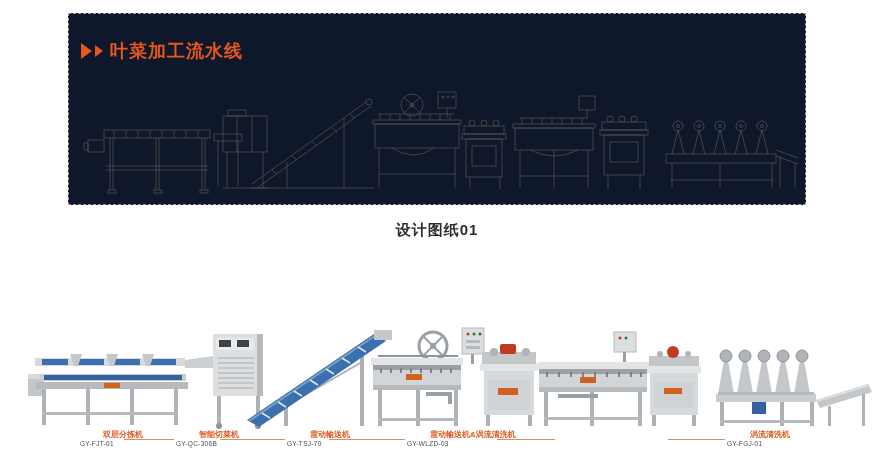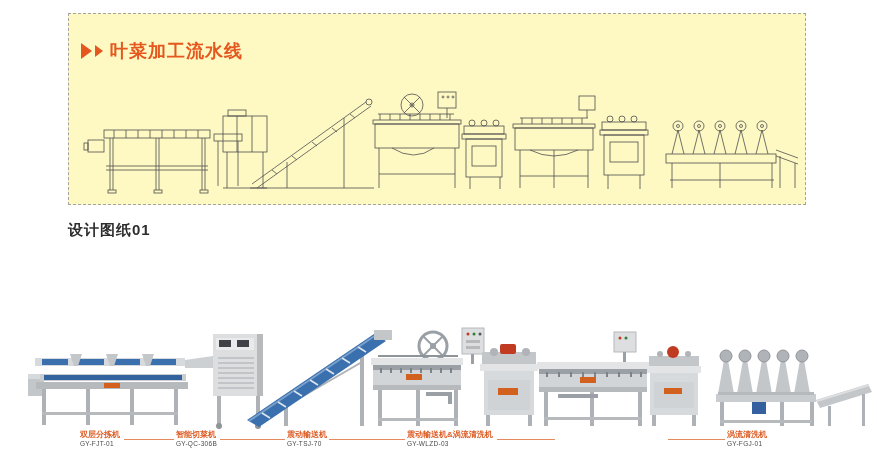--- a/index.html
+++ b/index.html
@@ -2,38 +2,38 @@
 <html><head>
 <meta charset="utf-8">
 <style>
   html,body{margin:0;padding:0;}
   body{
     width:877px;height:473px;position:relative;background:#ffffff;
     font-family:"Liberation Sans","DejaVu Sans",sans-serif;overflow:hidden;
   }
   .blueprint-box{
     position:absolute;left:68px;top:13px;width:738px;height:192px;
-    border:1px dashed #a3a3a3;box-sizing:border-box;background:#fef9c3;
+    border:1px dashed #a3a3a3;box-sizing:border-box;background:#0f172a;
   }
   .blueprint-title{
     position:absolute;left:12px;top:25px;display:flex;align-items:center;gap:7px;
     color:#e4571e;font-size:18px;font-weight:bold;letter-spacing:1px;
   }
   .tri{width:0;height:0;border-style:solid;display:inline-block;}
   .tri-big{border-width:8px 0 8px 11px;border-color:transparent transparent transparent #e4571e;}
   .tri-small{border-width:6px 0 6px 8px;border-color:transparent transparent transparent #e4571e;margin-left:-4px;}
   .tech-svg{position:absolute;left:13px;top:76px;width:720px;height:112px;}
   .caption{
-    position:absolute;left:68px;top:221px;width:738px;text-align:left;
+    position:absolute;left:68px;top:221px;width:738px;text-align:center;
     font-size:15px;font-weight:bold;color:#2e2e2e;letter-spacing:1px;
   }
   .photo-svg{position:absolute;left:28px;top:322px;width:844px;height:112px;}
   .labels{position:absolute;left:0;top:430px;width:877px;height:34px;}
   .m-label{position:absolute;top:0;white-space:nowrap;}
-  .m-name{font-size:8px;font-weight:bold;color:#dd5a21;line-height:10px;}
+  .m-name{font-size:8px;font-weight:bold;color:#dd5a21;line-height:10px;margin-left:23px;}
   .m-model{font-size:6.5px;color:#4a4a4a;line-height:8px;letter-spacing:.3px;}
   .leader{position:absolute;top:9px;height:0;border-top:1px solid #e68a5c;}
 </style>
 </head>
 <body>
 
 <div class="blueprint-box">
   <div class="blueprint-title">
     <span class="tri tri-big"></span>
     <span class="tri tri-small"></span>

